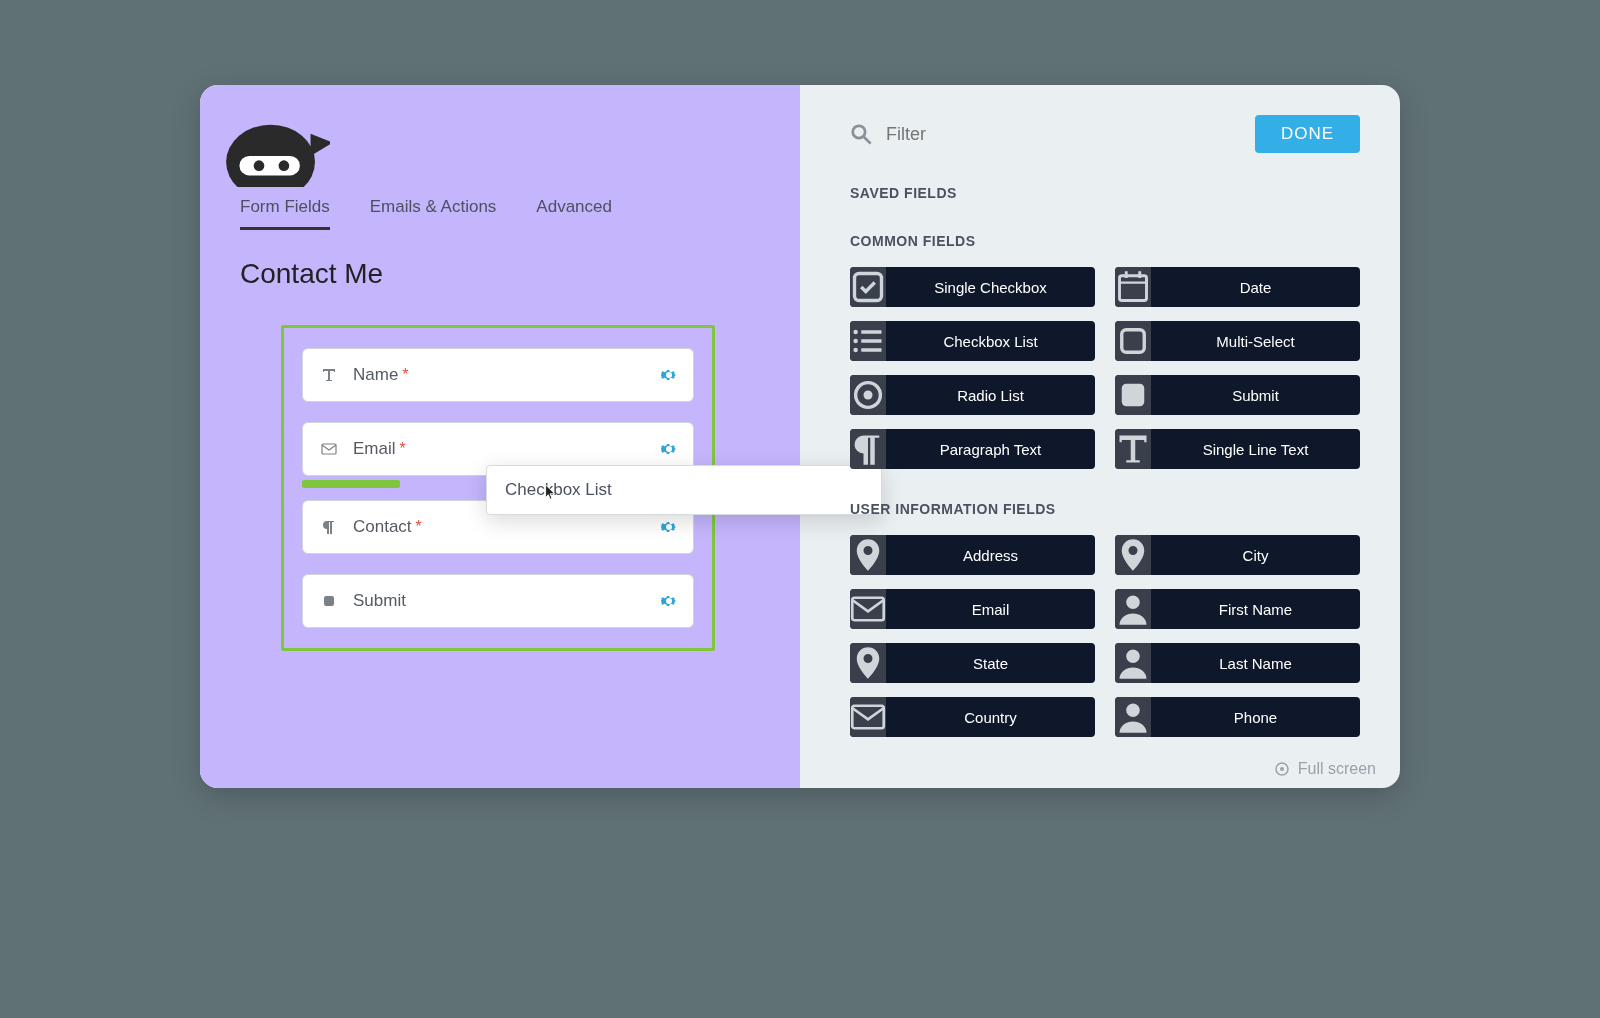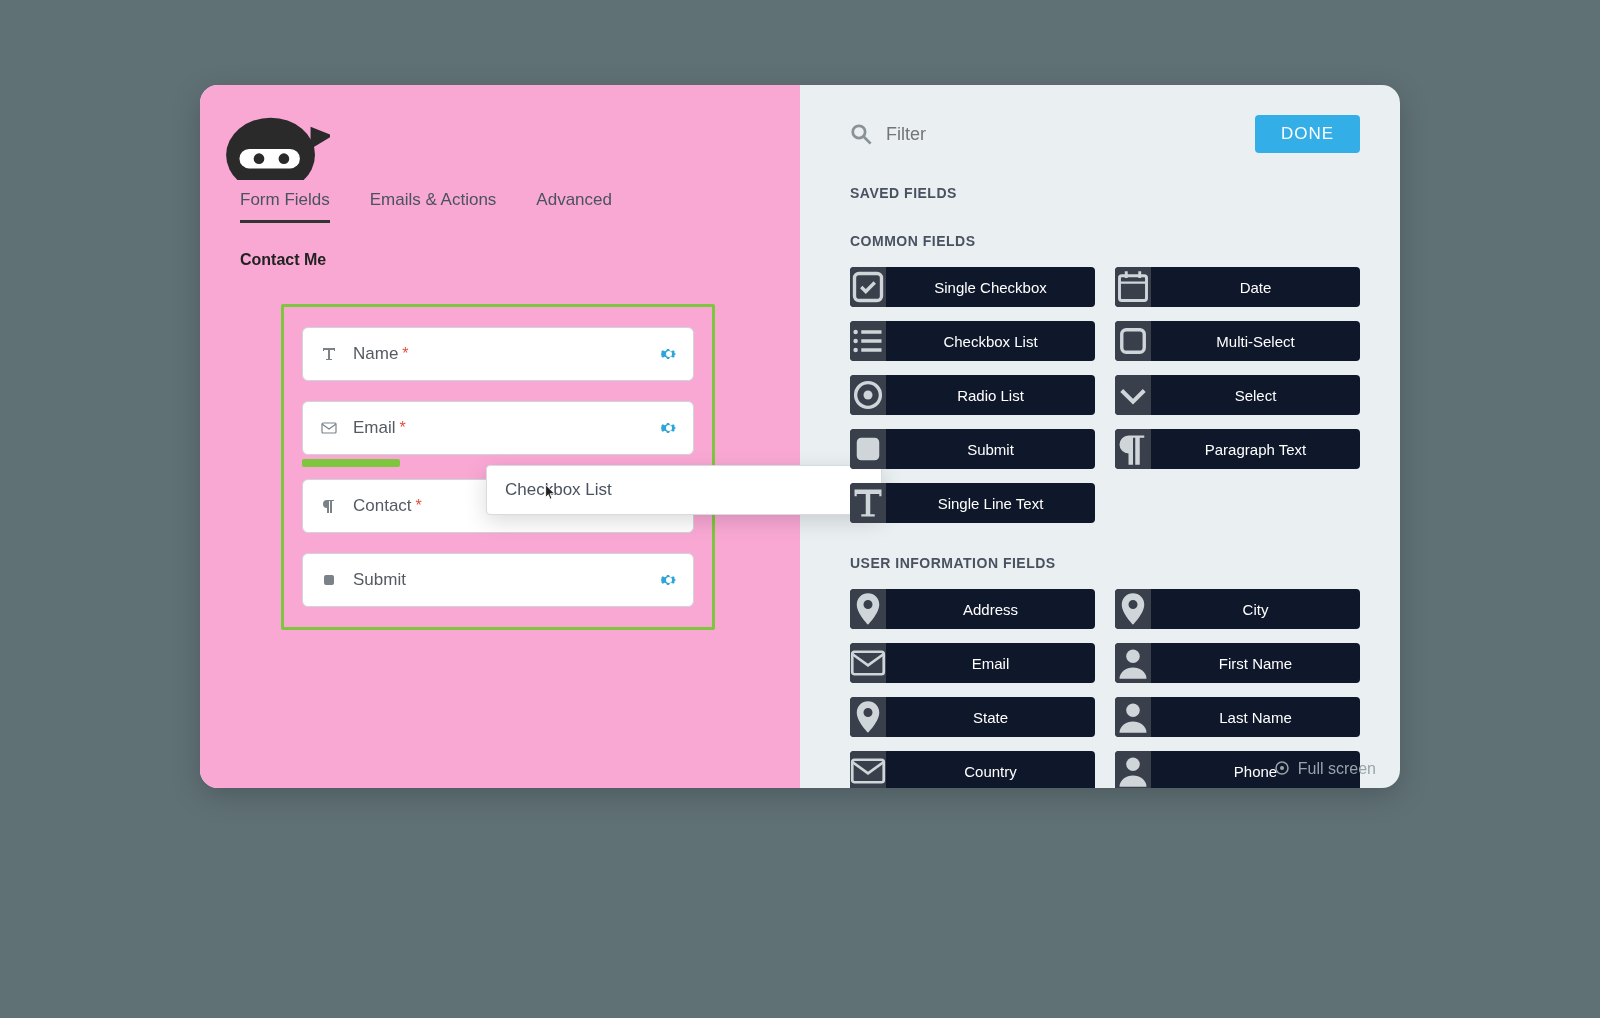--- a/index.html
+++ b/index.html
@@ -19,22 +19,22 @@
   height: 703px;
   background: #eaeff2;
   border-radius: 18px;
   overflow: hidden;
   display: flex;
   position: relative;
   box-shadow: 0 8px 30px rgba(0,0,0,0.2);
 }
 .left {
   width: 600px;
-  background: #f9a8d4;
-  padding: 5px 40px 40px 40px;
+  background: #c4b5fd;
+  padding: 12px 40px 40px 40px;
   position: relative;
 }
 .logo {
   width: 110px;
   height: 80px;
   margin-left: -20px;
   margin-top: 10px;
 }
 .tabs {
   display: flex;
@@ -44,22 +44,22 @@
 .tab {
   font-size: 17px;
   color: #4a5260;
   padding-bottom: 10px;
   cursor: pointer;
 }
 .tab.active {
   border-bottom: 3px solid #333;
 }
 .form-title {
-  font-size: 16px;
-  font-weight: 700;
+  font-size: 28px;
+  font-weight: 400;
   color: #222;
   margin-top: 28px;
 }
 .dropzone {
   margin: 35px 45px 0 41px;
   border: 3px solid #7ec63e;
   padding: 20px 18px;
   border-radius: 2px;
 }
 .field-row {
@@ -193,21 +193,21 @@
 .field-btn .lbl {
   flex: 1;
   text-align: center;
   font-size: 15px;
 }
 .fullscreen {
   position: absolute;
   right: 24px;
   bottom: 10px;
   display: flex;
-  align-items: flex-start;
+  align-items: center;
   gap: 8px;
   color: #9aa3ab;
   font-size: 16px;
 }
 .faicon { display: inline-flex; width: 16px; height: 16px; }
 svg { width: 100%; height: 100%; }
 </style>
 </head>
 <body>
 
@@ -369,28 +369,20 @@
             <svg viewBox="0 0 16 16">
               <circle cx="8" cy="8" r="5.5" fill="none" stroke="currentColor" stroke-width="1.5"></circle>
               <circle cx="8" cy="8" r="2" fill="currentColor"></circle>
             </svg>
           </span>
           <span class="lbl">Radio List</span>
         </div>
         <div class="field-btn">
           <span class="iconbox">
             <svg viewBox="0 0 16 16">
-              <path d="M3 6l5 5 5-5" fill="none" stroke="currentColor" stroke-width="1.8"></path>
-            </svg>
-          </span>
-          <span class="lbl">Select</span>
-        </div>
-        <div class="field-btn">
-          <span class="iconbox">
-            <svg viewBox="0 0 16 16">
               <rect x="3" y="3" width="10" height="10" rx="2" fill="currentColor"></rect>
             </svg>
           </span>
           <span class="lbl">Submit</span>
         </div>
         <div class="field-btn">
           <span class="iconbox">
             <svg viewBox="0 0 16 16">
               <path fill="currentColor" d="M6 2a4 4 0 000 8v5h2V3h1v12h2V3h2V2z"></path>
             </svg>

